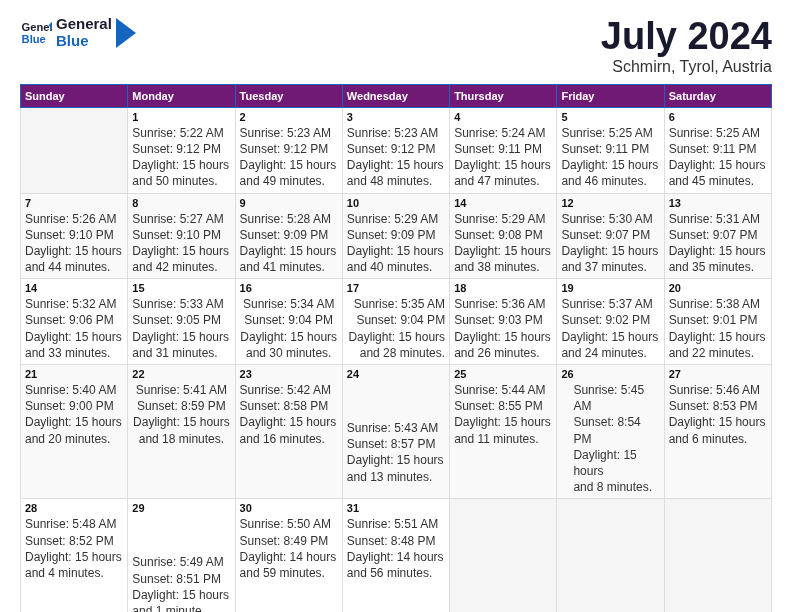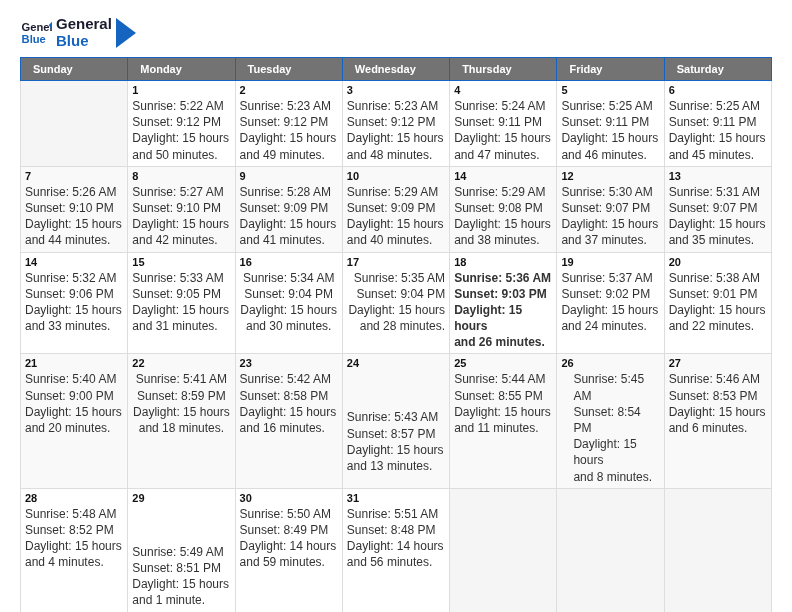--- a/index.html
+++ b/index.html
@@ -46,25 +46,25 @@
       color: #333;
     }
     .calendar {
       flex: 1;
       border: 1px solid #ccc;
       border-collapse: collapse;
       width: 100%;
       table-layout: fixed;
     }
     .calendar th {
-      background-color: #737373;
+      background-color: #701a75;
       color: #fff;
       font-size: 11px;
       font-weight: bold;
-      padding: 5px 12px;
+      padding: 5px 4px;
       text-align: left;
       border: 1px solid #1565c0;
     }
     .calendar td {
       vertical-align: top;
       font-size: 9.5px;
       color: #333;
       padding: 3px 4px;
       border: 1px solid #ddd;
       height: 80px;
@@ -101,20 +101,24 @@
         <polygon points="36,10 42,4 42,20" fill="#1565c0"></polygon>
       </svg>
       <div>
         <div style="font-size:15px;font-weight:bold;color:#1a1a2e;line-height:1.1;">General</div>
         <div style="font-size:15px;font-weight:bold;color:#1565c0;line-height:1.1;">Blue</div>
       </div>
       <svg width="20" height="30" viewBox="0 0 20 30">
         <polygon points="0,0 20,15 0,30" fill="#1565c0"></polygon>
       </svg>
     </div>
+    <div class="title-block">
+      <div class="month-title">July 2024</div>
+      <div class="subtitle">Schmirn, Tyrol, Austria</div>
+    </div>
   </div>
 
   <table class="calendar">
     <thead>
       <tr>
         <th>Sunday</th>
         <th>Monday</th>
         <th>Tuesday</th>
         <th>Wednesday</th>
         <th>Thursday</th>
@@ -243,21 +247,21 @@
           </td>
           <td>
             <span class="day-num">17</span>
             <div class="day-info" style="white-space: pre-line; text-align: right;">Sunrise: 5:35 AM
 Sunset: 9:04 PM
 Daylight: 15 hours
 and 28 minutes.</div>
           </td>
           <td>
             <span class="day-num">18</span>
-            <div class="day-info" style="white-space: pre-line; font-weight: bold;">Sunrise: 5:36 AM
+            <div class="day-info" style="white-space: pre-line;">Sunrise: 5:36 AM
 Sunset: 9:03 PM
 Daylight: 15 hours
 and 26 minutes.</div>
           </td>
           <td>
             <span class="day-num">19</span>
             <div class="day-info" style="white-space: pre-line;">Sunrise: 5:37 AM
 Sunset: 9:02 PM
 Daylight: 15 hours
 and 24 minutes.</div>

